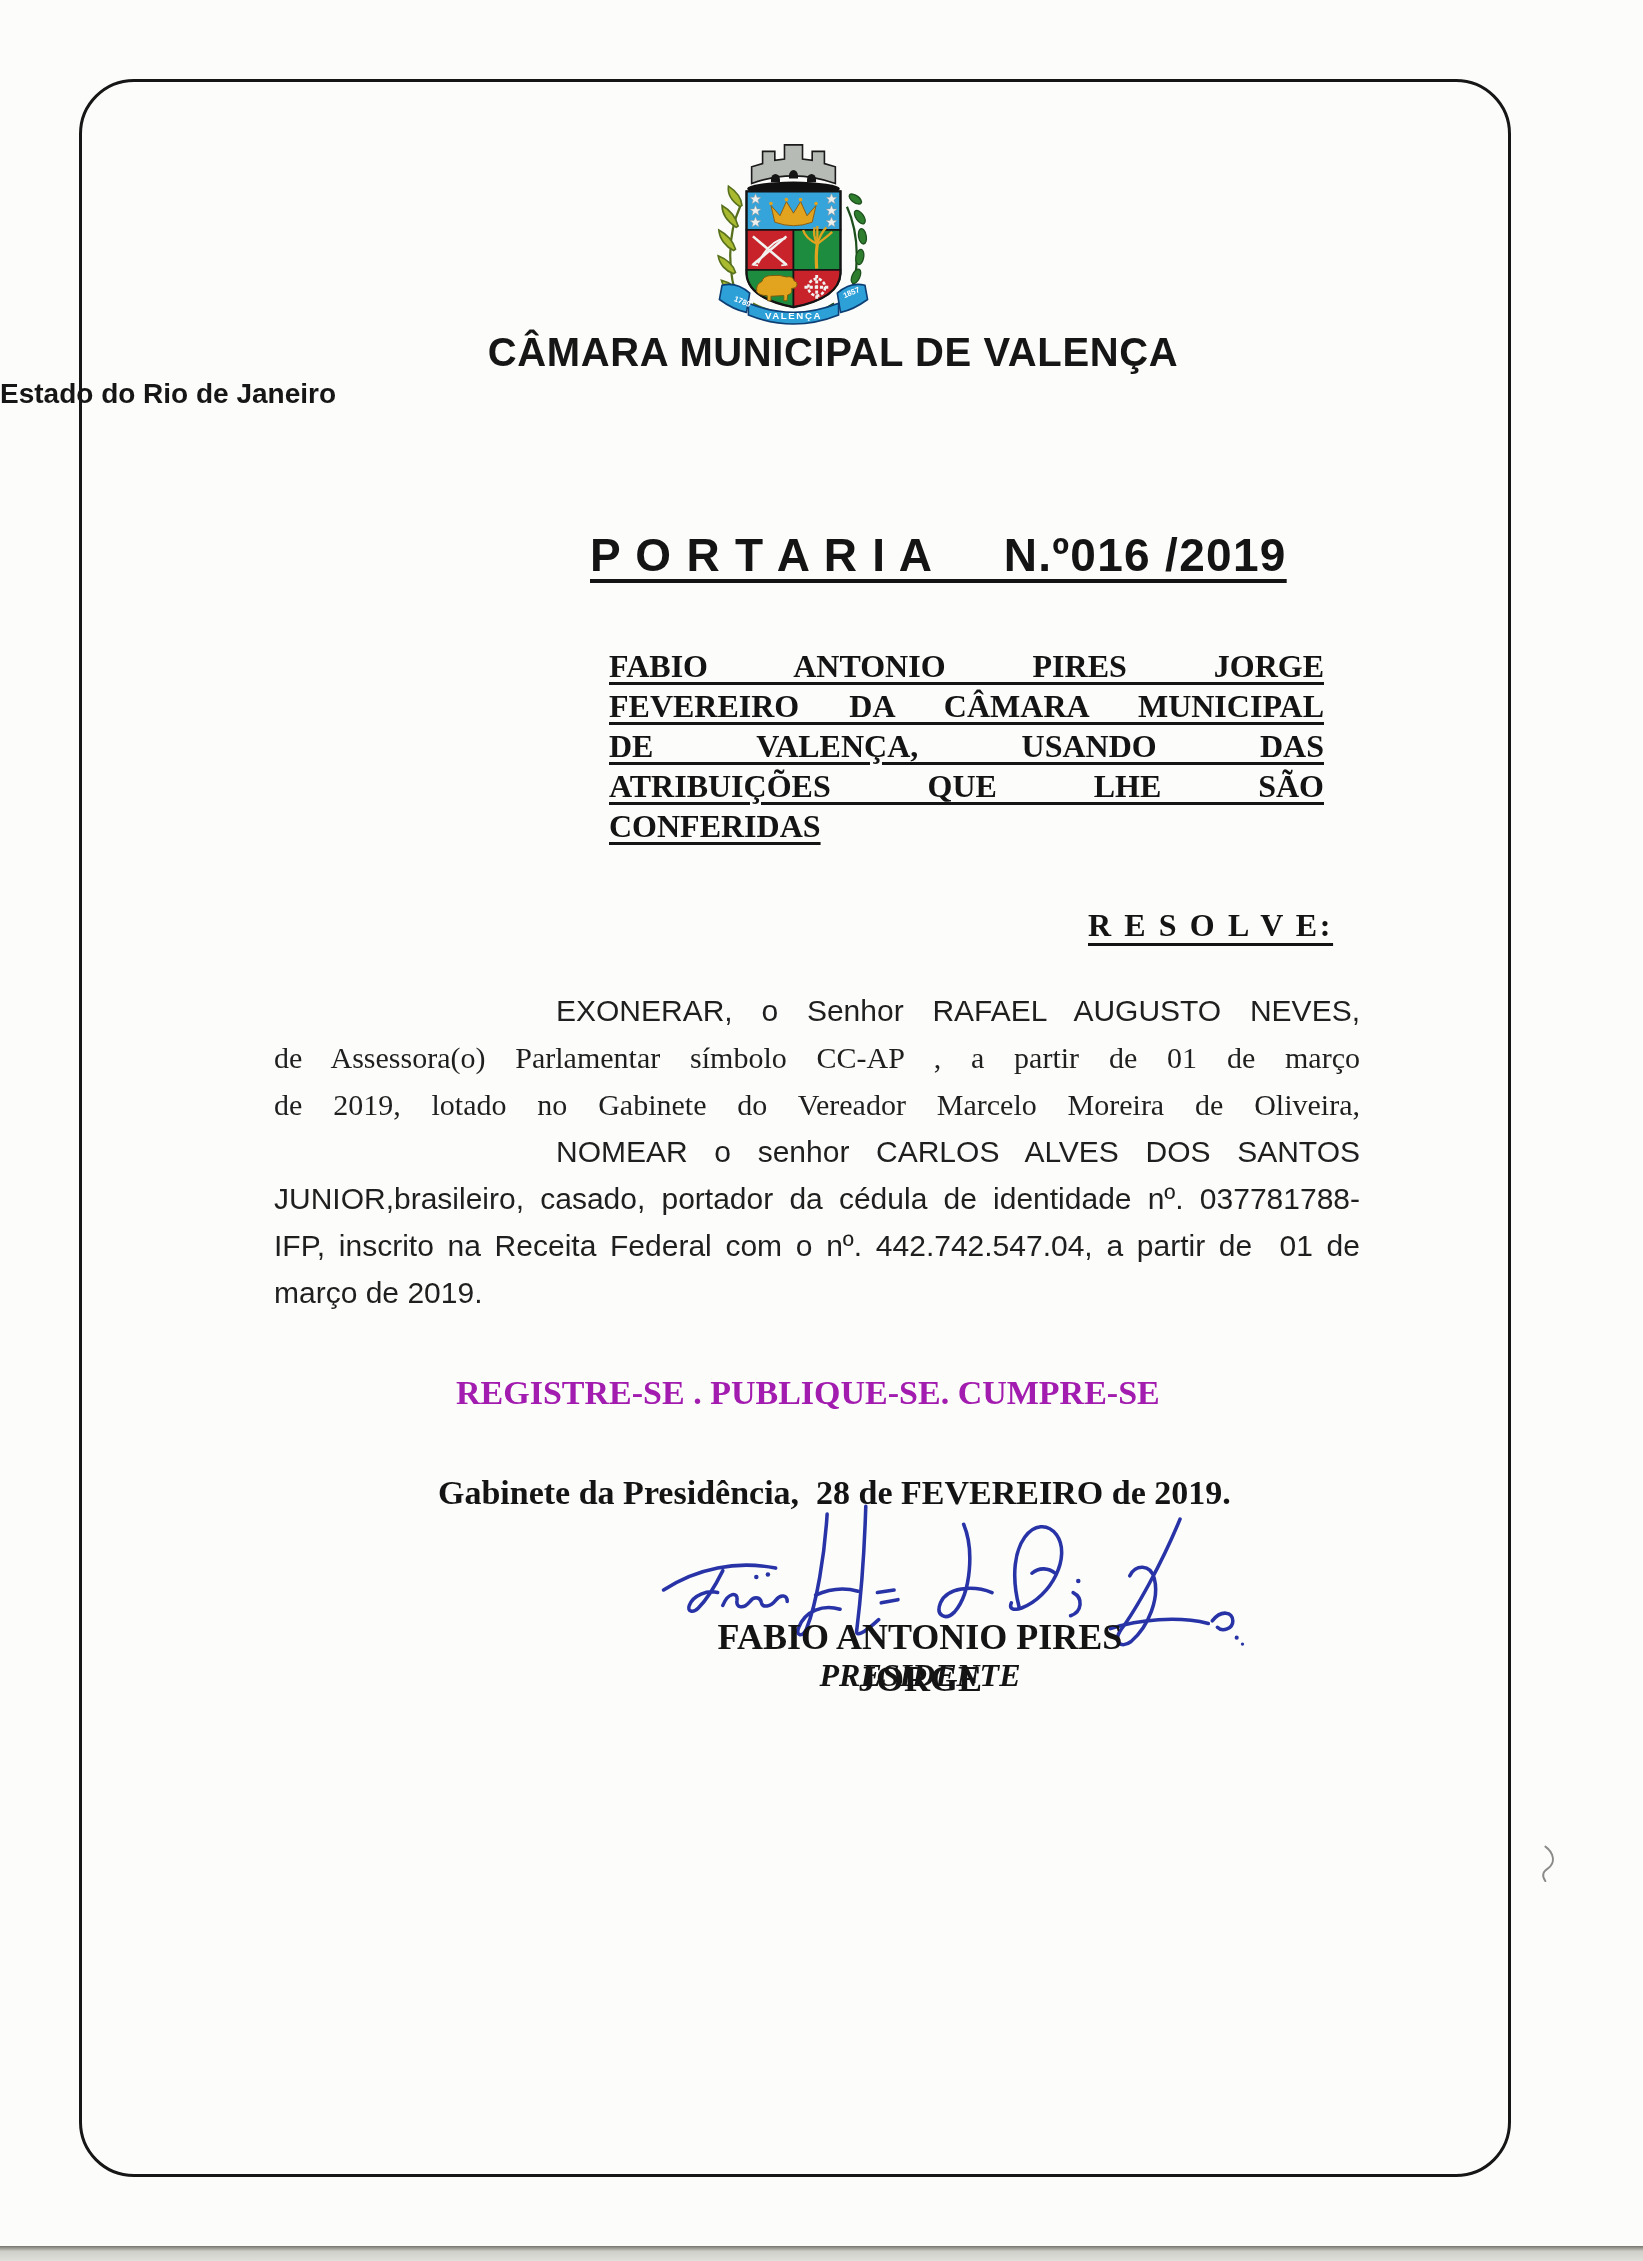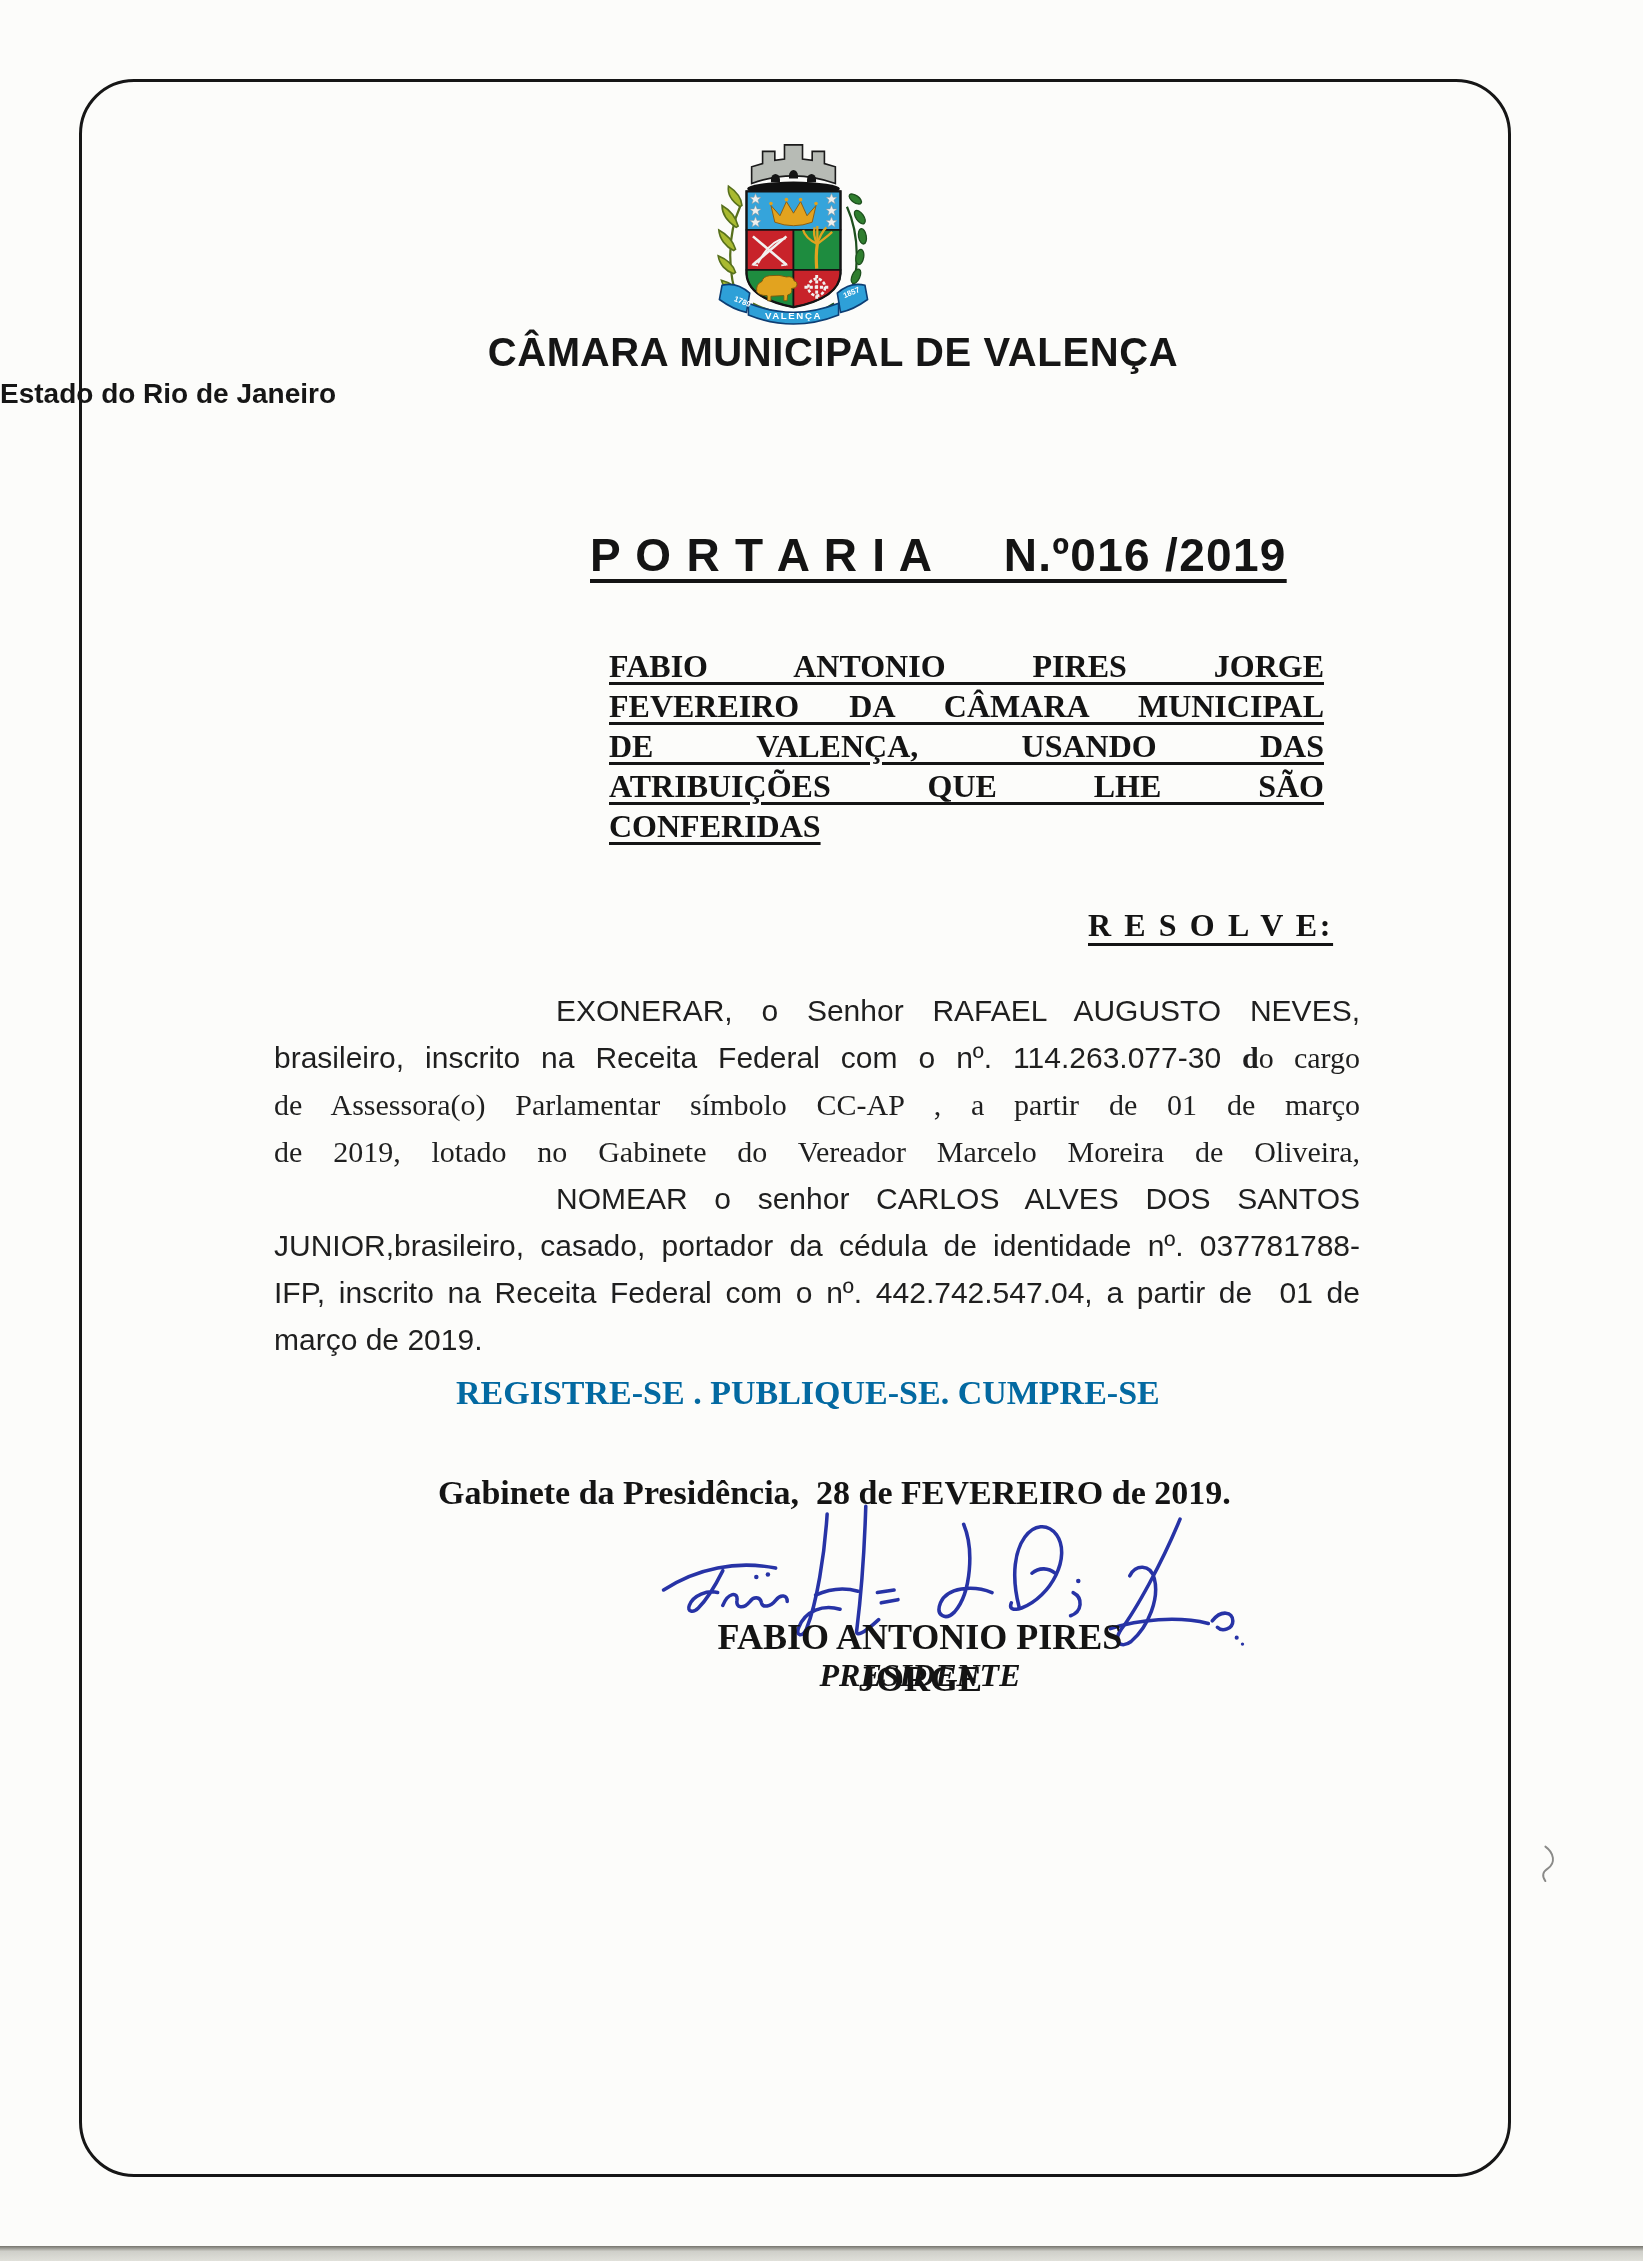--- a/index.html
+++ b/index.html
@@ -48,21 +48,21 @@
   }
   .bline{ text-align:justify; text-align-last:justify; }
   .bline.indent{ padding-left:282px; }
   .bline.last{ text-align-last:left; }
   .bline .bs{ font-weight:normal; }
   .bline .rs{ }
   .bline .rf{ font-family:"Liberation Serif", serif; }
   .bline .bf{ font-family:"Liberation Serif", serif; font-weight:bold; }
   .registre{
     position:absolute; left:456px; top:1374px;
-    font-family:"Liberation Serif", serif; font-weight:bold; font-size:34px; color:#0369a1;
+    font-family:"Liberation Serif", serif; font-weight:bold; font-size:34px; color:#a21caf;
   }
   .gabinete{
     position:absolute; left:438px; top:1474px;
     font-family:"Liberation Serif", serif; font-weight:bold; font-size:34px; color:#141414;
   }
   .signature{ position:absolute; left:661px; top:1501px; width:586px; height:158px; }
   .sig-name{
     position:absolute; left:662px; top:1616px; width:516px; text-align:center;
     font-family:"Liberation Serif", serif; font-weight:bold; font-size:36px; color:#141414;
   }
@@ -180,21 +180,20 @@
       <div class="pline">FEVEREIRO DA CÂMARA MUNICIPAL</div>
       <div class="pline">DE VALENÇA, USANDO DAS</div>
       <div class="pline">ATRIBUIÇÕES QUE LHE SÃO</div>
       <div class="pline last">CONFERIDAS</div>
     </div>
 
   <div class="resolve">R E S O L V E:</div>
 
   <div class="body-par">
       <div class="bline indent"><span class="bs">EXONERAR,</span><span class="rs"> o Senhor </span><span class="bs">RAFAEL AUGUSTO NEVES,</span></div>
-      <div class="bline"><span class="rs">brasileiro, inscrito na Receita Federal com o nº. 114.263.077-30 </span><span class="bf">d</span><span class="rf">o cargo</span></div>
       <div class="bline"><span class="rf">de Assessora(o) Parlamentar símbolo CC-AP , a partir de 01 de março</span></div>
       <div class="bline"><span class="rf">de 2019, lotado no Gabinete do Vereador Marcelo Moreira de Oliveira,</span></div>
       <div class="bline indent"><span class="bs">NOMEAR</span><span class="rs"> o senhor </span><span class="bs">CARLOS ALVES DOS SANTOS</span></div>
       <div class="bline"><span class="bs">JUNIOR,</span><span class="rs">brasileiro, casado, portador da cédula de identidade nº. 037781788-</span></div>
       <div class="bline"><span class="rs">IFP, inscrito na Receita Federal com o nº. 442.742.547.04, a partir de&nbsp; 01 de</span></div>
       <div class="bline last"><span class="rs">março de 2019.</span></div>
     </div>
 
   <div class="registre">REGISTRE-SE . PUBLIQUE-SE. CUMPRE-SE</div>
   <div class="gabinete">Gabinete da Presidência,&nbsp; 28 de FEVEREIRO de 2019.</div>

